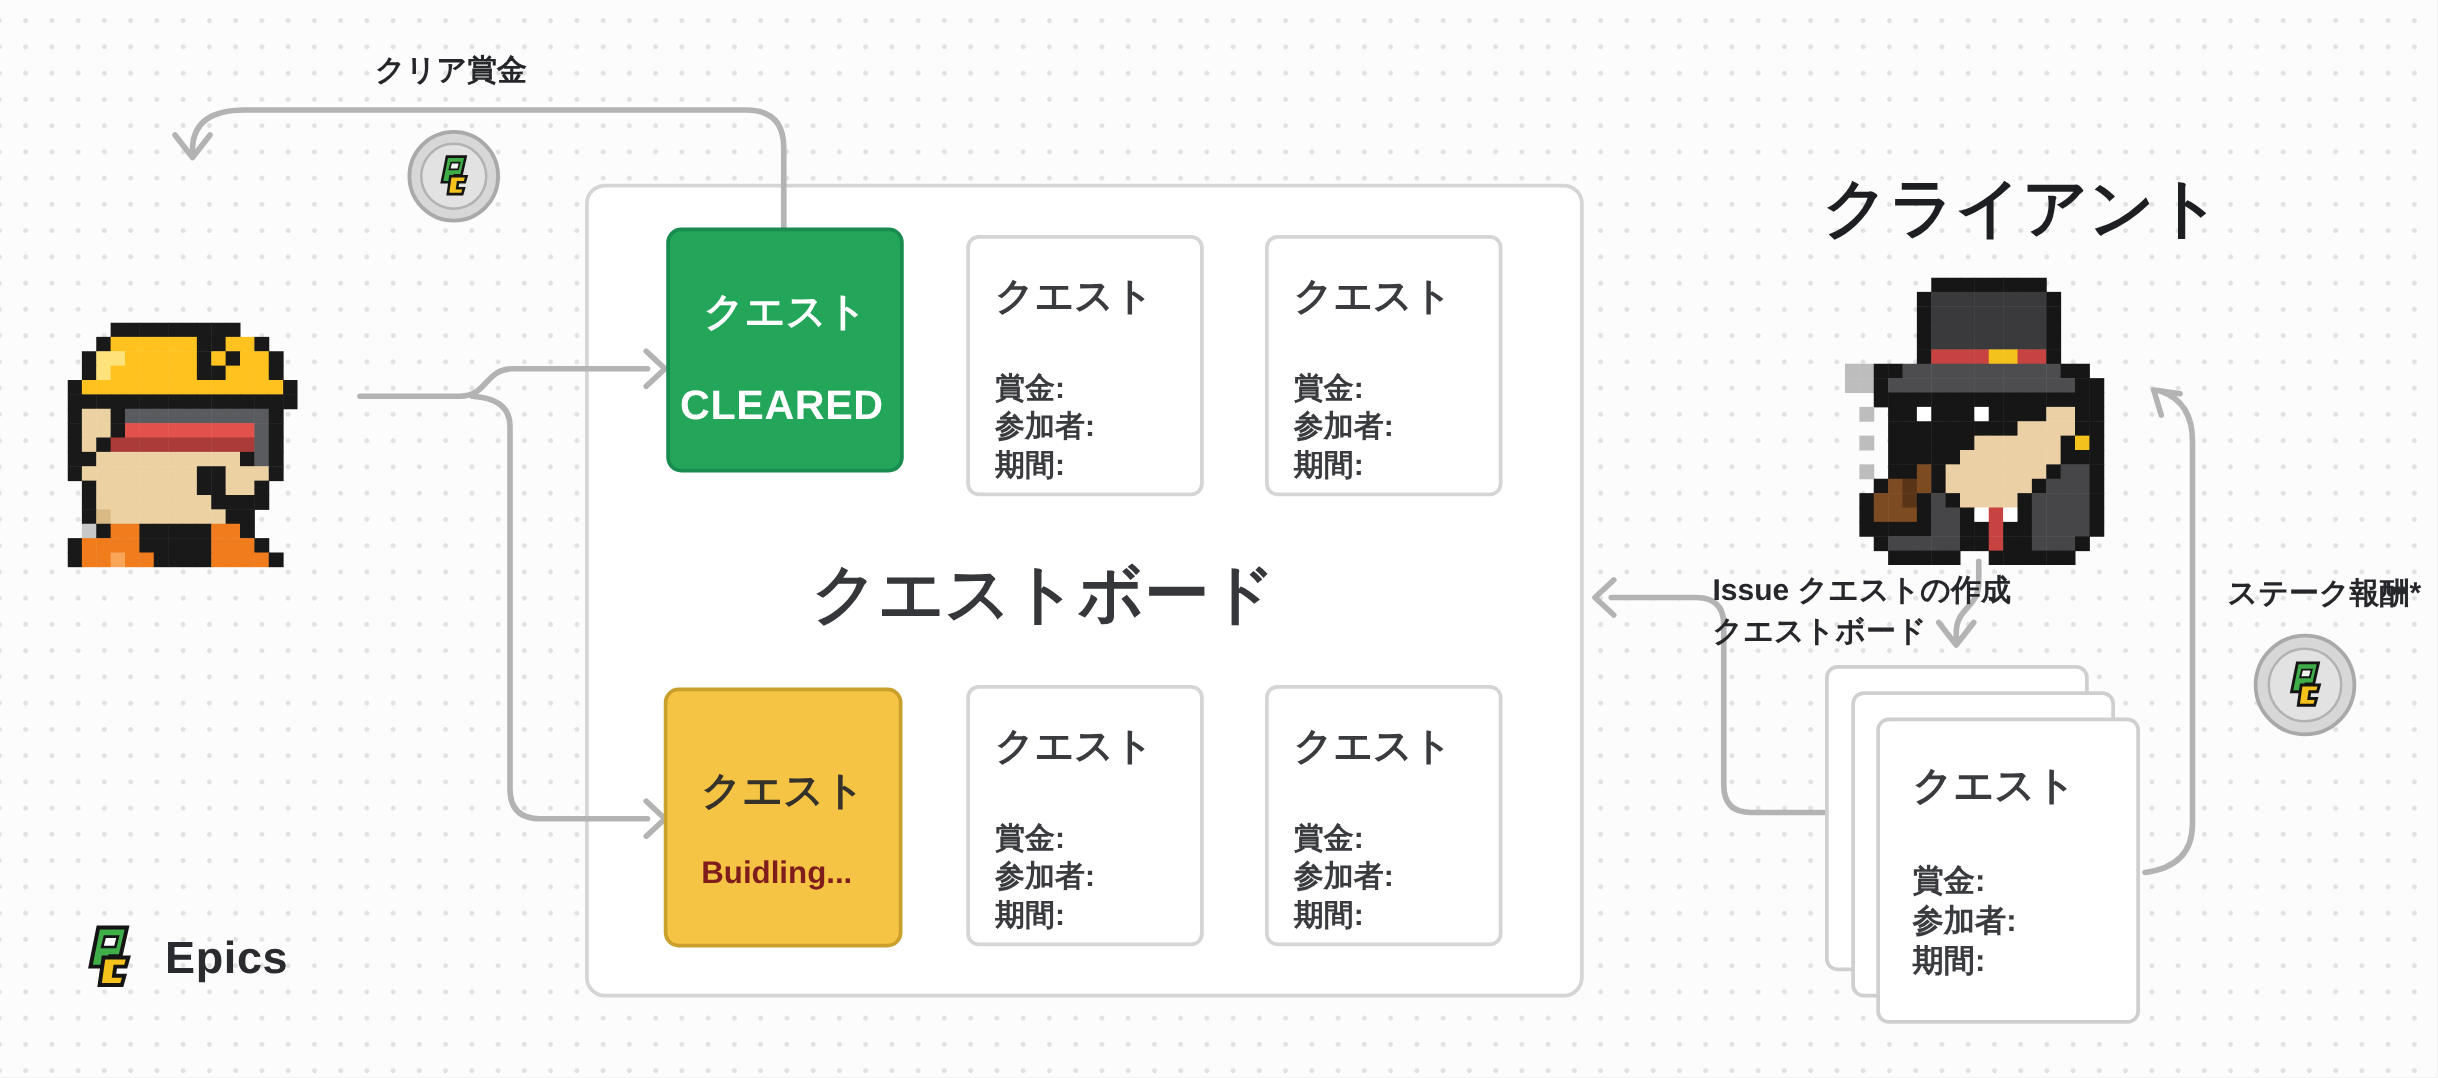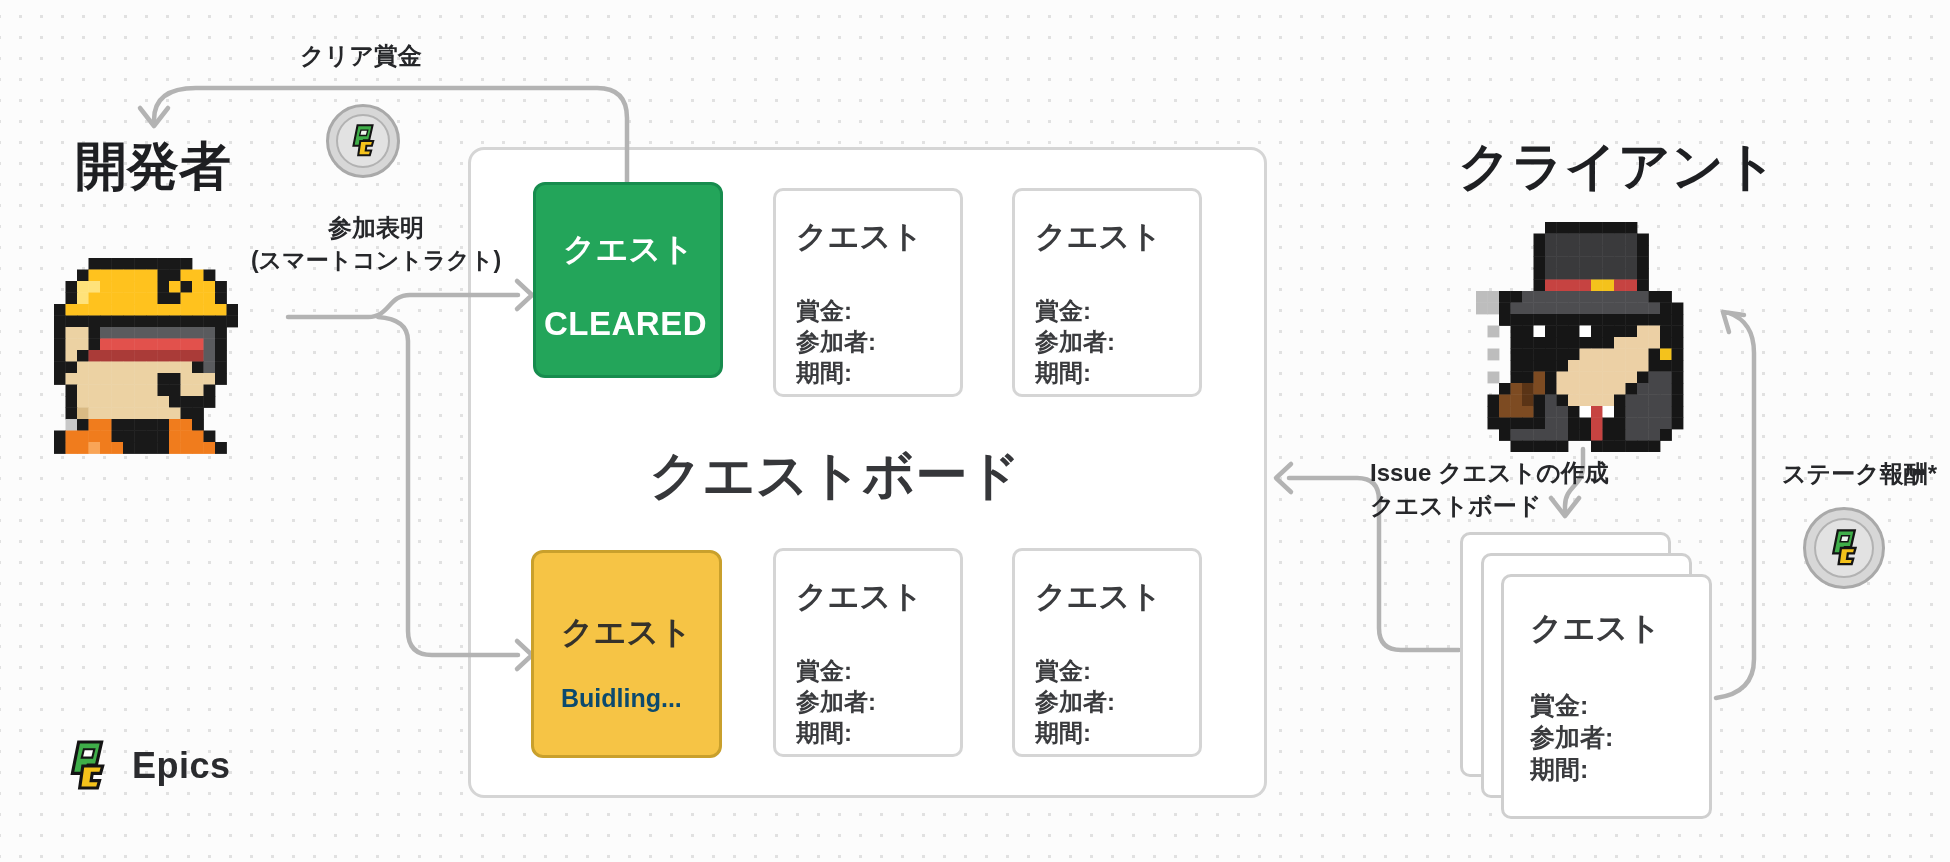--- a/index.html
+++ b/index.html
@@ -26,21 +26,21 @@
   .slot-b{left:1012px;top:188px;}
   .slot-c{left:773px;top:548px;}
   .slot-d{left:1012px;top:548px;}
 
   .green-card{left:533px;top:182px;width:190px;height:196px;background:#23a55a;border:3px solid #178c4e;border-radius:12px;}
   .green-card .t1{position:absolute;left:27px;top:43px;font-size:32px;font-weight:bold;color:#ffffff;}
   .green-card .t2{position:absolute;left:8px;top:120px;font-size:33px;font-weight:bold;color:#ffffff;letter-spacing:.5px;}
 
   .yellow-card{left:531px;top:550px;width:191px;height:208px;background:#f6c445;border:3px solid #c9a02c;border-radius:12px;}
   .yellow-card .t1{position:absolute;left:27px;top:58px;font-size:32px;font-weight:bold;color:#35322b;}
-  .yellow-card .t2{position:absolute;left:27px;top:131px;font-size:25px;font-weight:bold;color:#0c4a6e;}
+  .yellow-card .t2{position:absolute;left:27px;top:131px;font-size:25px;font-weight:bold;color:#7f1d1d;}
 
   .stack-card{position:absolute;background:#fff;border:3px solid #cfcfcf;border-radius:10px;
     width:211px;height:245px;box-sizing:border-box;z-index:3;}
   .stack-1{left:1460px;top:532px;}
   .stack-2{left:1481px;top:553px;}
   .stack-3{left:1501px;top:574px;padding:30px 0 0 26px;}
   .stack-3 .ctitle{font-size:32px;font-weight:bold;color:#3a3b3e;}
   .stack-3 .fields{font-size:25px;font-weight:bold;color:#3a3b3e;line-height:32px;margin-top:38px;}
 
   .actor-title{position:absolute;font-size:52px;font-weight:bold;color:#1e1f22;z-index:3;}
@@ -139,28 +139,23 @@
   <div class="stack-card stack-2"></div>
   <div class="stack-card stack-3">
     <div class="ctitle">クエスト</div>
     <div class="fields">
       <div>賞金:</div>
       <div>参加者:</div>
       <div>期間:</div>
     </div>
   </div>
 
-  <div class="actor-title dev-title">開発者</div>
   <div class="actor-title client-title">クライアント</div>
 
   <div class="flabel lbl-clear">クリア賞金</div>
-  <div class="flabel lbl-part">
-    <div class="ln1">参加表明</div>
-    <div class="ln2">(スマートコントラクト)</div>
-  </div>
   <div class="flabel lbl-issue">
     <div>Issue クエストの作成</div>
     <div>クエストボード</div>
   </div>
   <div class="flabel lbl-stake">ステーク報酬*</div>
 
   <div class="coin coin-top">
     <div class="coin-inner">
       <svg width="30" height="36" viewBox="0 0 44 52">
         <polygon points="14,3 36,3 31,25 23,25 21,33 8,33" fill="#3fae49" stroke="#141414" stroke-width="3"></polygon>

